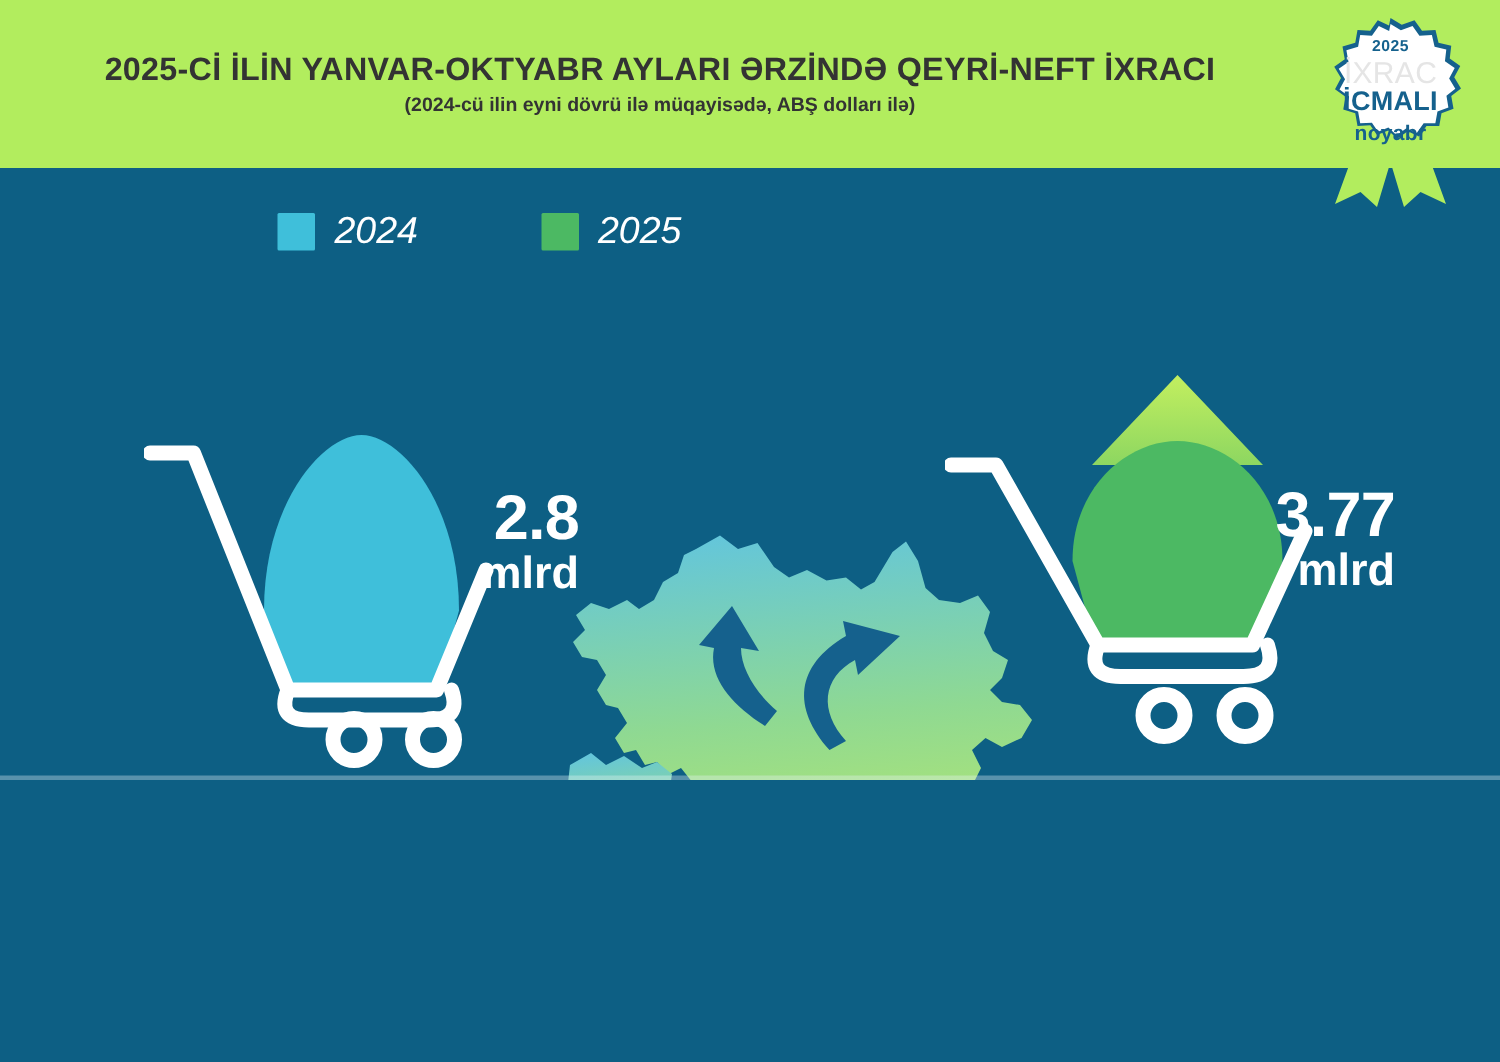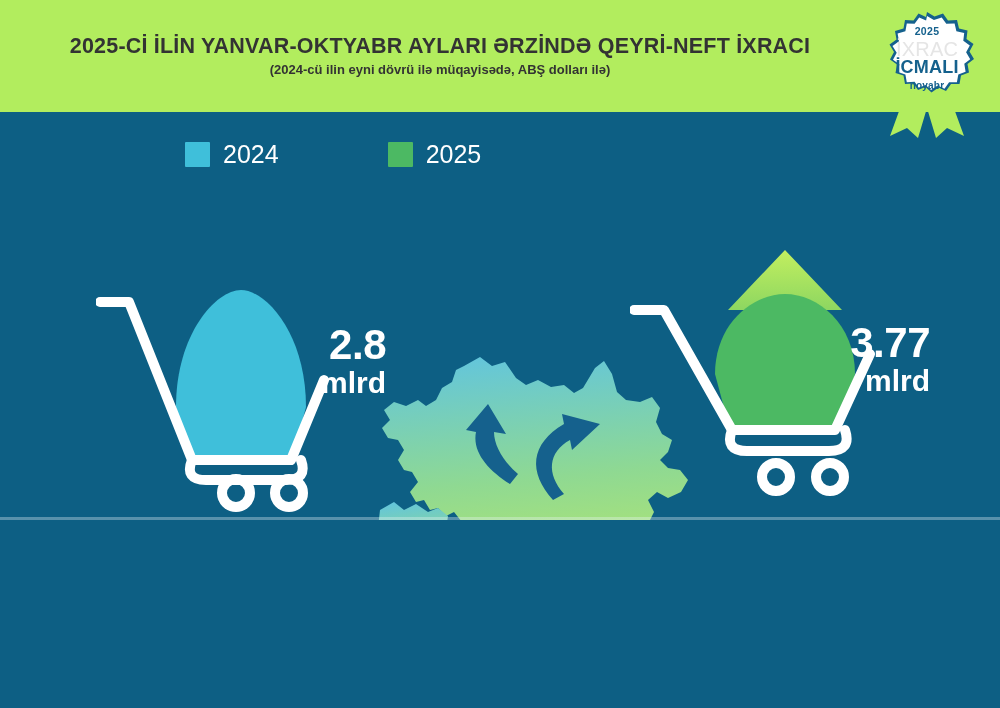--- a/index.html
+++ b/index.html
@@ -33,24 +33,24 @@
   #badge{position:absolute;left:866px;top:6px;width:122px;height:132px;}
   #badge svg{position:absolute;left:0;top:0;}
   #badge-text{
     position:absolute;left:0;top:20px;width:122px;
     display:flex;flex-direction:column;align-items:center;justify-content:center;
     pointer-events:none;
   }
   .b-year{font-size:10.5px;font-weight:bold;color:#15618d;line-height:1;margin-bottom:3px;letter-spacing:.3px;}
   .b-l1{font-size:20px;font-weight:normal;color:#e5e5e5;line-height:.98;letter-spacing:.2px;}
   .b-l2{font-size:18px;font-weight:bold;color:#15618d;line-height:.98;letter-spacing:.2px;}
-  .b-month{font-size:10px;font-weight:bold;color:#15618d;line-height:1;margin-top:4px;letter-spacing:.2px;}
-
-  
-  #legend{position:absolute;left:185px;top:142px;display:flex;align-items:center;gap:109px;}
+  .b-month{font-size:14px;font-weight:bold;color:#15618d;line-height:1;margin-top:4px;letter-spacing:.2px;}
+
+  
+  #legend{position:absolute;left:185px;top:142px;display:flex;align-items:center;gap:82px;font-style:italic;}
   .legend-item{display:flex;align-items:center;gap:13px;}
   .legend-swatch{width:25px;height:25px;border-radius:1px;display:block;}
   .legend-label{font-size:25px;color:#ffffff;font-weight:normal;line-height:1;}
 
   
   #growth{position:absolute;left:678px;top:158px;display:flex;align-items:center;gap:12px;}
   #growth-arrow{width:54px;height:54px;display:block;}
   #growth-val{font-size:46px;font-weight:bold;color:#a8e05a;line-height:1;letter-spacing:-.5px;}
   #growth-pct{font-size:28px;font-weight:bold;color:#a8e05a;line-height:1;margin-left:-2px;}
 

